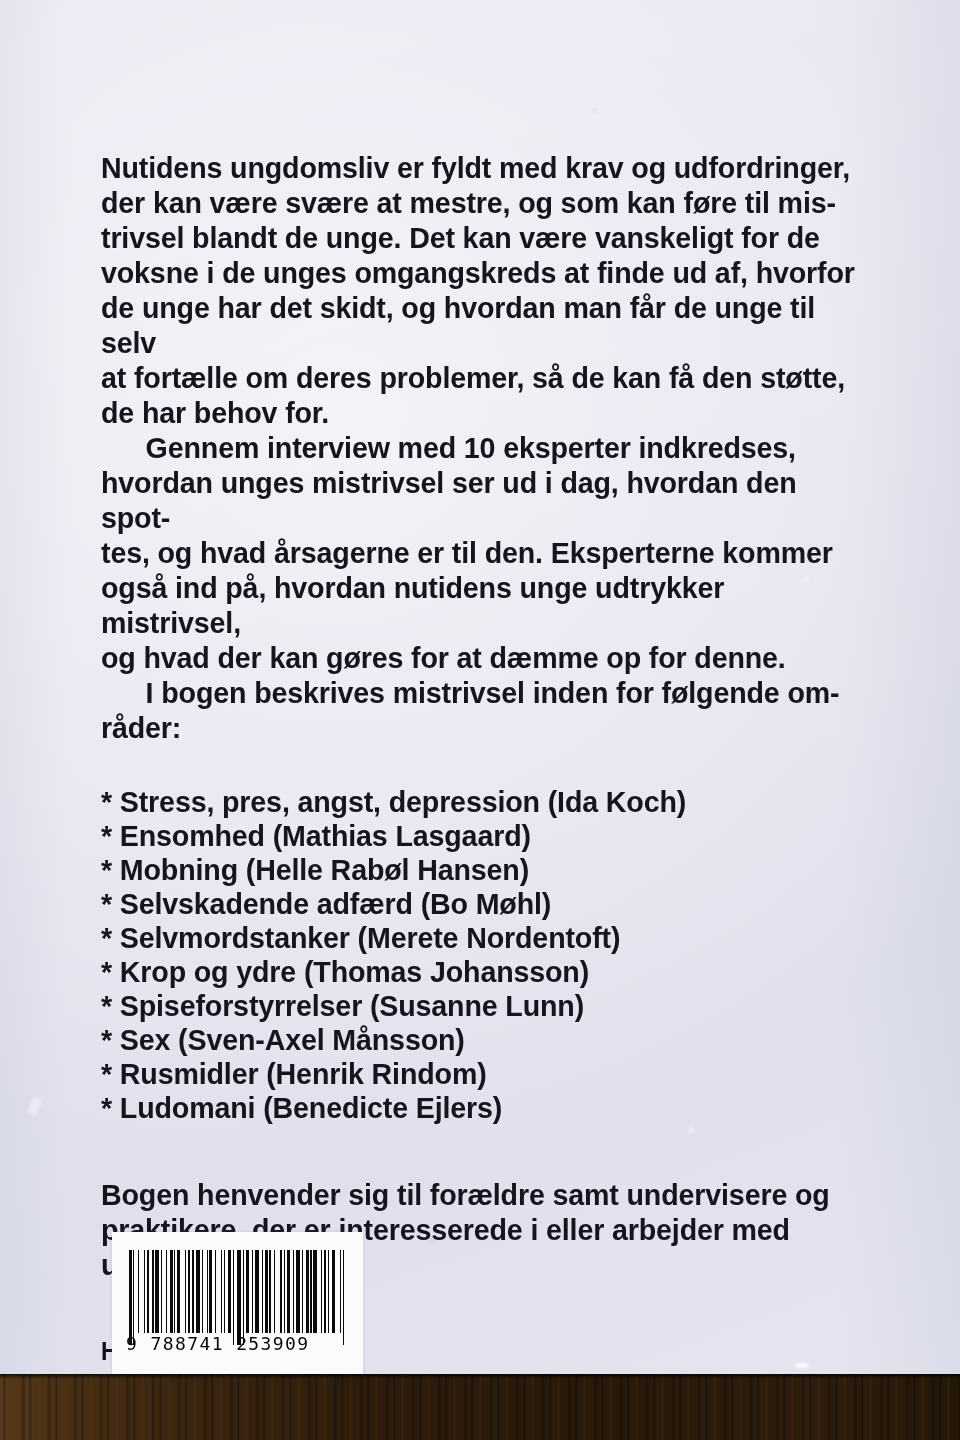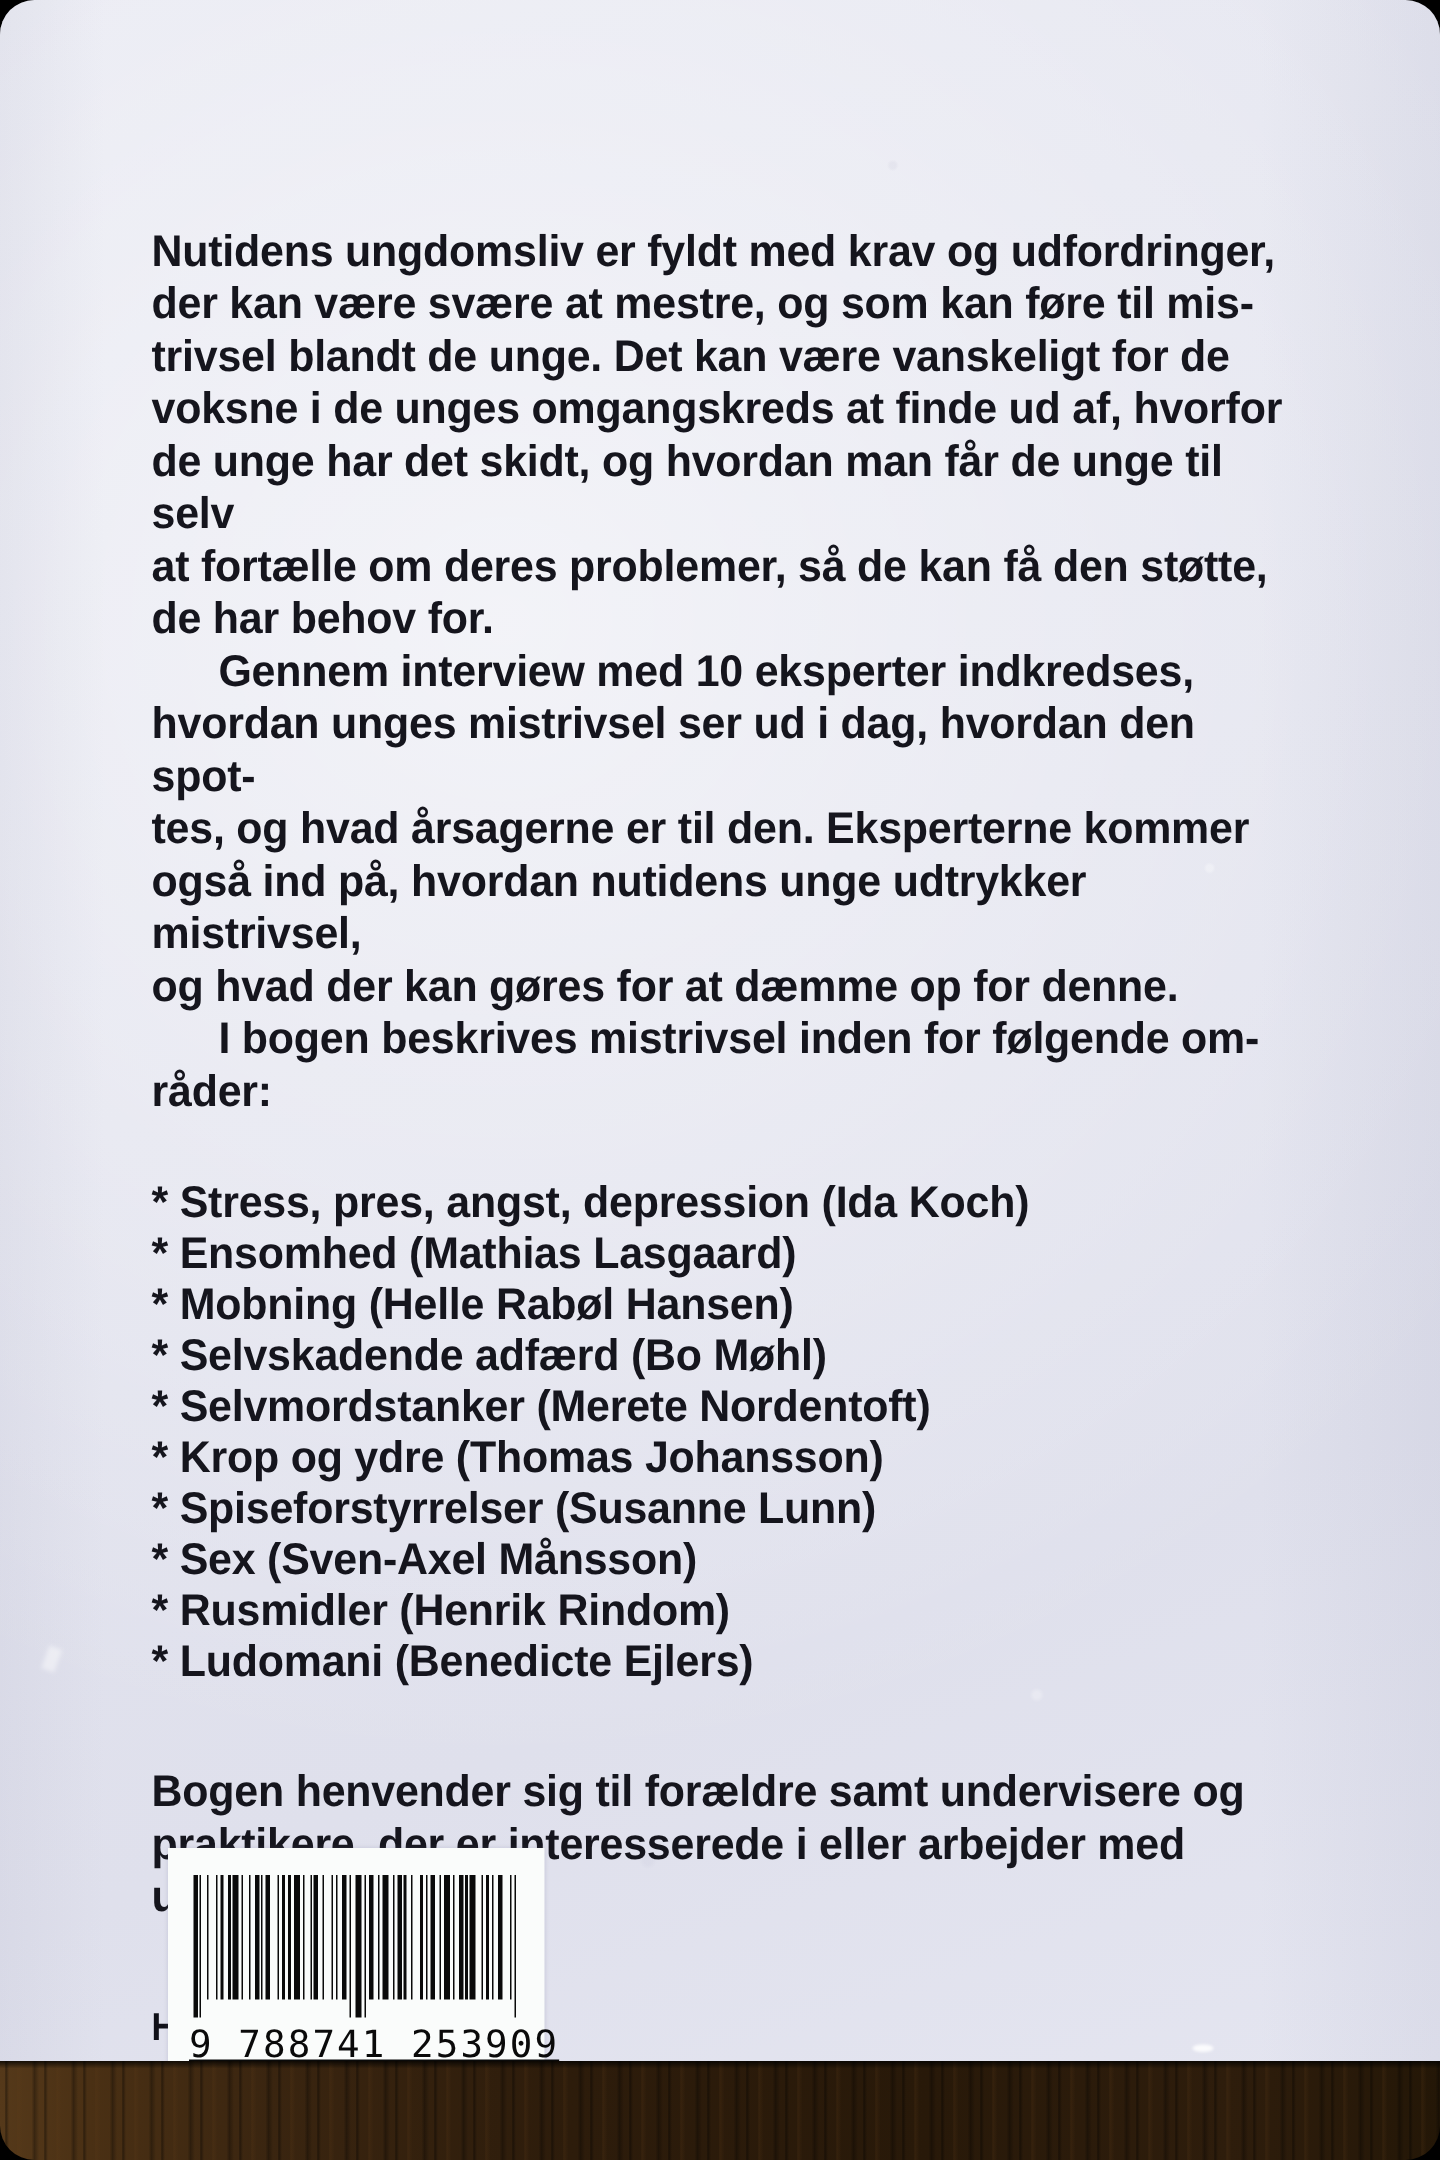--- a/index.html
+++ b/index.html
@@ -7,21 +7,20 @@
     padding: 0;
     background: #000;
   }
 
   #page {
     position: relative;
     width: 960px;
     height: 1440px;
     overflow: hidden;
     font-family: "Liberation Sans", "DejaVu Sans", sans-serif;
-    border-radius: 23px;
   }
 
   
   .cover {
     position: absolute;
     left: 0;
     top: 0;
     width: 960px;
     height: 1378px;
     background:
@@ -127,28 +126,27 @@
   .bars i {
     position: absolute;
     top: 0;
     background: #0a0a0a;
     height: 100%;
   }
   .bars i.guard { height: 95px; }
   .barcode-digits {
     position: absolute;
     left: 14px;
-    top: 116px;
+    top: 101px;
     width: 228px;
     font-family: "DejaVu Sans Mono", "Liberation Mono", monospace;
-    font-size: 25px;
+    font-size: 18px;
     color: #0a0a0a;
     letter-spacing: 1.4px;
     white-space: pre;
-    text-decoration: underline;
   }
 
   
   .table {
     position: absolute;
     left: 0;
     top: 1374px;
     width: 960px;
     height: 66px;
     background:

